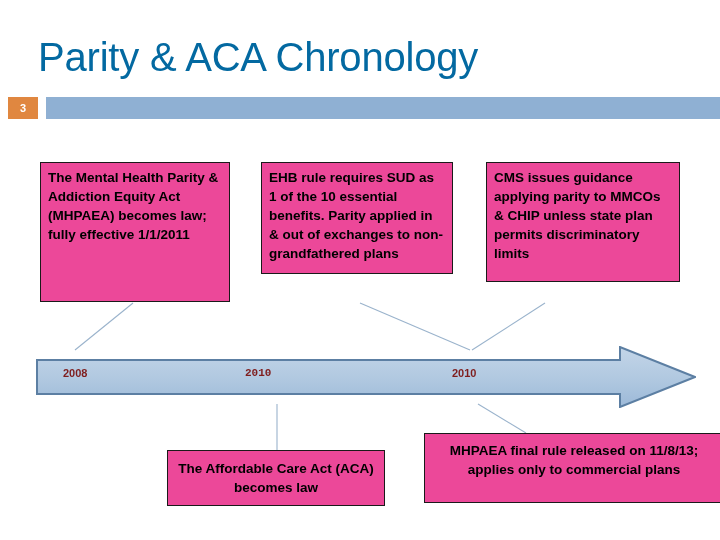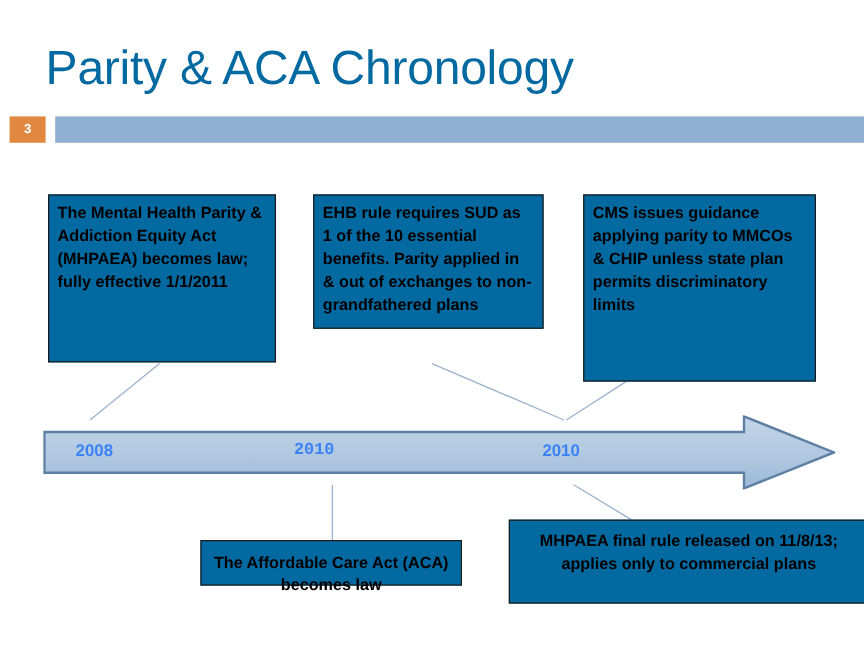--- a/index.html
+++ b/index.html
@@ -55,21 +55,21 @@
     left: 46px;
     top: 0;
     width: 674px;
     height: 22px;
     background: #8fb0d3;
   }
 
   
   .callout {
     position: absolute;
-    background: #0369a1;
+    background: #ec4899;
     border: 1px solid #1a1a1a;
     box-sizing: border-box;
     color: #000000;
     font-size: 13.5px;
     line-height: 19px;
     font-weight: bold;
     padding: 5px 7px;
   }
   .callout.centered {
     text-align: center;
@@ -84,27 +84,27 @@
   #callout-ehb-2013 {
     left: 261px;
     top: 162px;
     width: 192px;
     height: 112px;
   }
   #callout-cms-2013 {
     left: 486px;
     top: 162px;
     width: 194px;
-    height: 156px;
+    height: 120px;
   }
   #callout-aca-2010 {
     left: 167px;
     top: 450px;
     width: 218px;
-    height: 38px;
+    height: 56px;
     padding-top: 8px;
   }
   #callout-mhpaea-final-rule {
     left: 424px;
     top: 433px;
     width: 300px;
     height: 70px;
     padding-top: 7px;
   }
 
@@ -122,23 +122,23 @@
   #timeline-arrow {
     position: absolute;
     left: 36px;
     top: 346px;
     width: 660px;
     height: 62px;
   }
   .year-label {
     position: absolute;
     top: 367px;
-    font-size: 14px;
+    font-size: 11px;
     font-weight: bold;
-    color: #3b82f6;
+    color: #7f1d1d;
   }
   #year-2008 { left: 63px; }
   #year-2010 { left: 245px; font-family: Liberation Mono, monospace; }
   #year-2013 { left: 452px; }
 </style>
 </head>
 <body>
 
 <div id="slide-title">Parity &amp; ACA Chronology</div>
 

